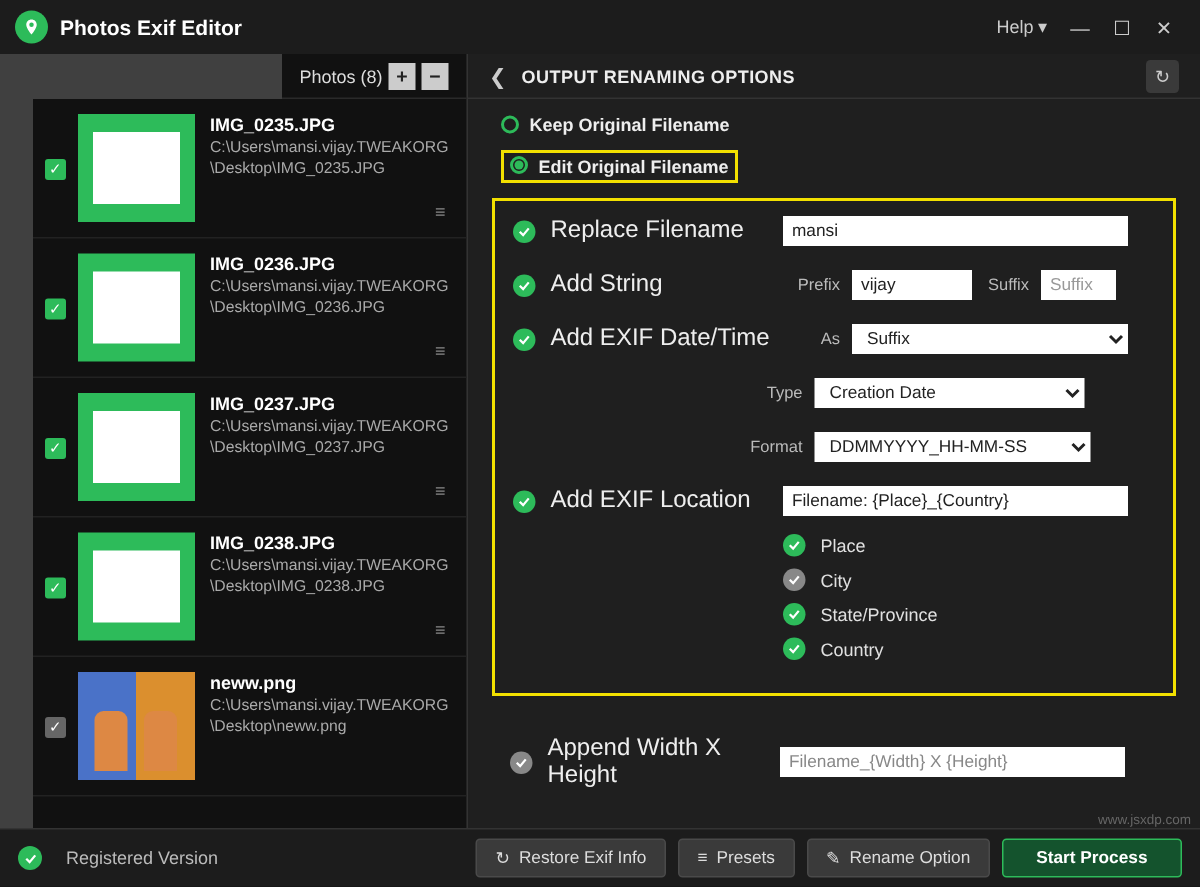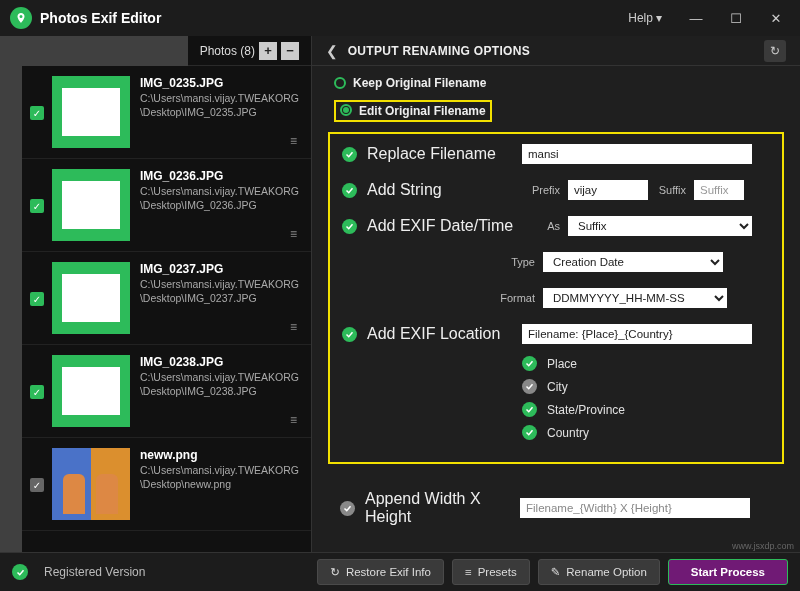--- a/index.html
+++ b/index.html
@@ -1,21 +1,21 @@
 <!DOCTYPE html>
 <html><head>
 <meta charset="utf-8">
 <style>
 * { margin: 0; padding: 0; box-sizing: border-box; font-family: "Segoe UI", Arial, sans-serif; }
 body { background: #0f0f0f; width: 800px; height: 591px; overflow: hidden; color: #e0e0e0; font-size: 12px; }
 .titlebar { height: 36px; background: #1c1c1c; display: flex; align-items: center; padding: 0 10px; }
 .logo { width: 22px; height: 22px; border-radius: 50%; background: #2dbb5a; display: flex; align-items: center; justify-content: center; margin-right: 8px; }
 .logo svg { width: 12px; height: 12px; fill: #fff; }
 .app-title { font-size: 14px; font-weight: 600; color: #fff; flex: 1; }
-.titlebar-right { display: flex; align-items: center; gap: 12px; }
+.titlebar-right { display: flex; align-items: center; gap: 0; }
 .help-btn { color: #ccc; font-size: 12px; padding: 4px 8px; display: flex; align-items: center; gap: 3px; cursor: pointer; }
 .win-btn { width: 28px; height: 28px; display: flex; align-items: center; justify-content: center; color: #ccc; cursor: pointer; font-size: 13px; }
 .main { display: flex; height: 516px; }
 .sidebar { width: 312px; background: #404040; display: flex; flex-direction: column; border-right: 1px solid #333; align-items: flex-end; }
 .sidebar-head { height: 30px; display: flex; align-items: center; padding: 0 12px; background: #111; border-bottom: 1px solid #2a2a2a; }
 .sidebar-title { flex: 1; font-size: 12px; color: #ddd; }
 .sq-btn { width: 18px; height: 18px; background: #ccc; color: #222; display: flex; align-items: center; justify-content: center; font-weight: bold; margin-left: 4px; cursor: pointer; font-size: 13px; }
 .photo-list { flex: 1; overflow-y: auto; background: #111; }
 .photo-item { display: flex; padding: 10px 12px 10px 8px; border-bottom: 1px solid #222; position: relative; }
 .chk { width: 14px; height: 14px; background: #2dbb5a; border-radius: 2px; margin-top: 30px; margin-right: 8px; display: flex; align-items: center; justify-content: center; color: #fff; font-size: 10px; }
@@ -53,21 +53,21 @@
 .txt-full { width: 230px; }
 .txt-mid { width: 80px; }
 .txt-sfx { width: 50px; }
 select.sel { width: 230px; }
 .sub-loc { margin-left: 180px; margin-top: -4px; }
 .sub-loc .form-row { margin-bottom: 8px; }
 .below-row { display: flex; align-items: center; padding: 26px 26px 0 12px; }
 .footer { height: 39px; background: #1c1c1c; display: flex; align-items: center; padding: 0 12px; border-top: 1px solid #333; }
 .reg { display: flex; align-items: center; gap: 6px; color: #bbb; font-size: 12px; flex: 1; }
 .f-btn { height: 26px; background: #3a3a3a; border: 1px solid #4a4a4a; border-radius: 3px; color: #ddd; padding: 0 12px; font-size: 11.5px; display: flex; align-items: center; gap: 6px; margin-left: 8px; cursor: pointer; }
-.f-btn.green { background: #701a75; border-color: #2dbb5a; color: #fff; font-weight: 600; padding: 0 22px; }
+.f-btn.green { background: #14532d; border-color: #2dbb5a; color: #fff; font-weight: 600; padding: 0 22px; }
 .watermark { position: absolute; right: 6px; bottom: 40px; font-size: 9px; color: #666; }
 ::-webkit-scrollbar { width: 8px; } ::-webkit-scrollbar-track { background: #1a1a1a; } ::-webkit-scrollbar-thumb { background: #444; }
 </style>
 </head>
 <body>
 
 <div class="titlebar">
   <div class="logo">
     <svg viewBox="0 0 24 24">
         <path d="M12 2C8 2 5 5 5 9c0 5 7 13 7 13s7-8 7-13c0-4-3-7-7-7zm0 10a3 3 0 110-6 3 3 0 010 6z"></path>

